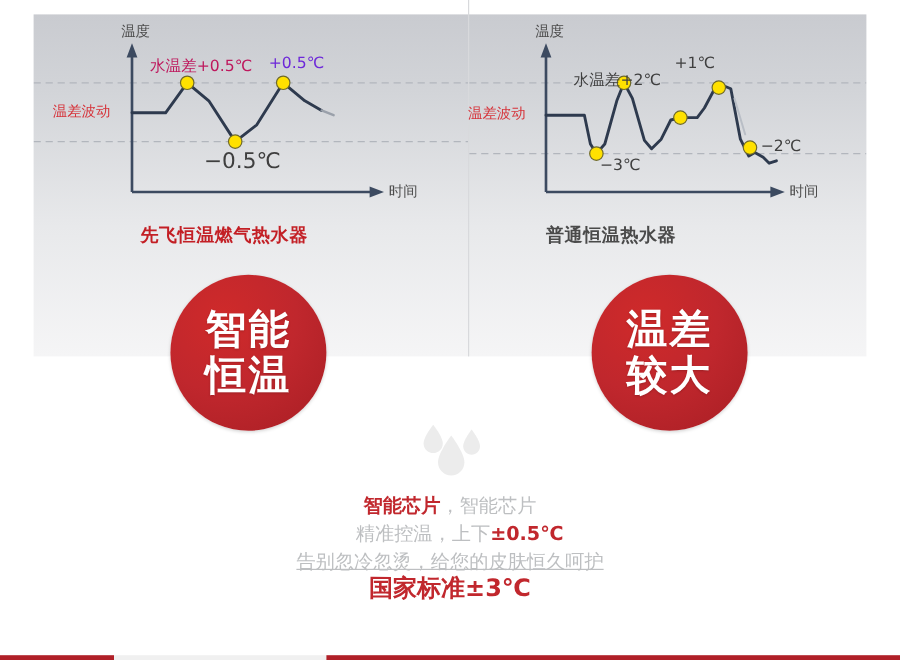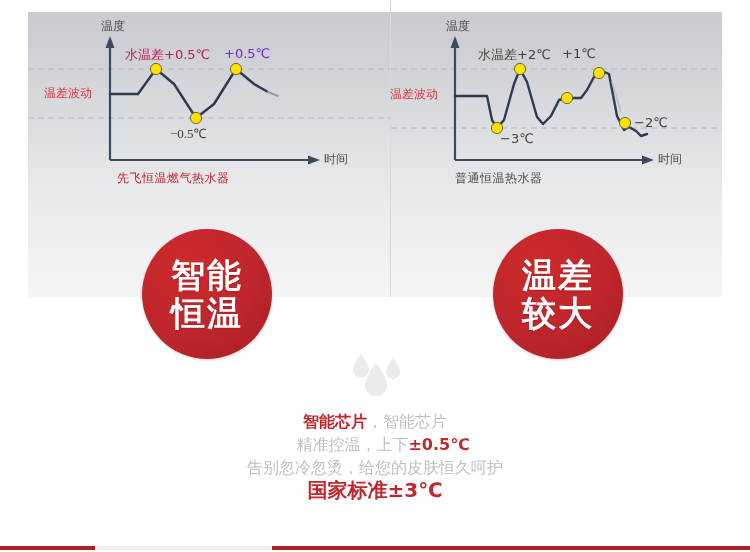--- a/index.html
+++ b/index.html
@@ -23,24 +23,25 @@
   }
 
   
   .chart{position:absolute;top:12px;height:285px;}
   .chart-left{left:28px;width:362px;}
   .chart-right{left:391px;width:331px;}
   .chart svg{display:block;}
 
   .chart-caption{
     position:absolute;
-    font-size:12px;
-    font-weight:normal;
+    font-size:15px;
+    font-weight:bold;
     letter-spacing:.5px;
     white-space:nowrap;
+    margin-top:17px;
   }
   .cap-left{left:117px;top:170px;color:#c31f25;}
   .cap-right{left:455px;top:170px;color:#4a4a4a;}
 
   
   .badge{
     position:absolute;
     border-radius:50%;
     background:radial-gradient(circle at 34% 28%,#cf2a2a 0%,#c0272d 48%,#a81e24 100%);
     display:flex;align-items:center;justify-content:center;
@@ -67,21 +68,21 @@
     text-align:center;
   }
   .copy-line{
     font-size:16px;
     line-height:23px;
     color:#b9bbbd;
     white-space:nowrap;
   }
   .copy-line.l1{font-size:16px;}
   .copy-line.l2{font-size:16px;padding-left:16px;}
-  .copy-line.l3{font-size:16px;}
+  .copy-line.l3{font-size:16px;text-decoration:underline;}
   .copy-line.l4{font-size:20px;}
   .em-red{color:#c1272d;font-weight:bold;}
   .em-red-sm{color:#c1272d;font-weight:bold;}
   .gray-txt{color:#bdbfc1;}
   .comma{color:#bdbfc1;}
 
   
   .rule{position:absolute;height:4px;background:#b02028;top:546px;}
   .rule-a{left:0px;width:95px;}
   .rule-b{left:272px;width:478px;}
@@ -116,21 +117,21 @@
     </svg>
 
     <div style="position:absolute;left:73px;top:6px;font-size:12px;color:#4c4c4c;">温度</div>
 
     <div style="position:absolute;left:296px;top:139px;font-size:12px;color:#4c4c4c;">时间</div>
 
     <div style="position:absolute;left:16px;top:73px;font-size:12px;color:#d6333a;">温差波动</div>
 
     <div style="position:absolute;left:97px;top:34px;font-size:13px;color:#be185d;white-space:nowrap;">水温差+0.5℃</div>
     <div style="position:absolute;left:196px;top:34px;font-size:13px;color:#6d28d9;white-space:nowrap;">+0.5℃</div>
-    <div style="position:absolute;left:142px;top:112px;font-size:13px;color:#3f3f3f;white-space:nowrap;font-family:Liberation Serif, serif;">−0.5℃</div>
+    <div style="position:absolute;left:142px;top:112px;font-size:18px;color:#3f3f3f;white-space:nowrap;">−0.5℃</div>
   </div>
   <div class="chart-caption cap-left">先飞恒温燃气热水器</div>
 
   <div class="chart chart-right">
     <svg width="331" height="200" viewBox="0 0 331 200">
 
       <line x1="0" y1="57" x2="331" y2="57" stroke="#b2b6bd" stroke-width="1" stroke-dasharray="6,4"></line>
       <line x1="0" y1="116" x2="331" y2="116" stroke="#b2b6bd" stroke-width="1" stroke-dasharray="6,4"></line>
 
       <line x1="64" y1="34" x2="64" y2="148" stroke="#3c4a60" stroke-width="2.2"></line>
@@ -149,21 +150,21 @@
       <circle cx="208" cy="61" r="5.6" fill="#ffe100" stroke="#6f6a2a" stroke-width="1"></circle>
       <circle cx="234" cy="111" r="5.6" fill="#ffe100" stroke="#6f6a2a" stroke-width="1"></circle>
     </svg>
 
     <div style="position:absolute;left:55px;top:6px;font-size:12px;color:#4c4c4c;">温度</div>
 
     <div style="position:absolute;left:267px;top:139px;font-size:12px;color:#4c4c4c;">时间</div>
 
     <div style="position:absolute;left:-1px;top:74px;font-size:12px;color:#d6333a;">温差波动</div>
 
-    <div style="position:absolute;left:87px;top:34px;font-size:13px;color:#3f3f3f;white-space:nowrap;">水温差+2℃</div>
+    <div style="position:absolute;left:87px;top:46px;font-size:13px;color:#3f3f3f;white-space:nowrap;">水温差+2℃</div>
     <div style="position:absolute;left:171px;top:34px;font-size:13px;color:#3f3f3f;white-space:nowrap;">+1℃</div>
     <div style="position:absolute;left:109px;top:119px;font-size:13px;color:#3f3f3f;white-space:nowrap;">−3℃</div>
     <div style="position:absolute;left:243px;top:103px;font-size:13px;color:#3f3f3f;white-space:nowrap;">−2℃</div>
   </div>
   <div class="chart-caption cap-right">普通恒温热水器</div>
 
   <div class="badge badge-left">
     <div class="badge-text">
       <div>智能</div>
       <div>恒温</div>

